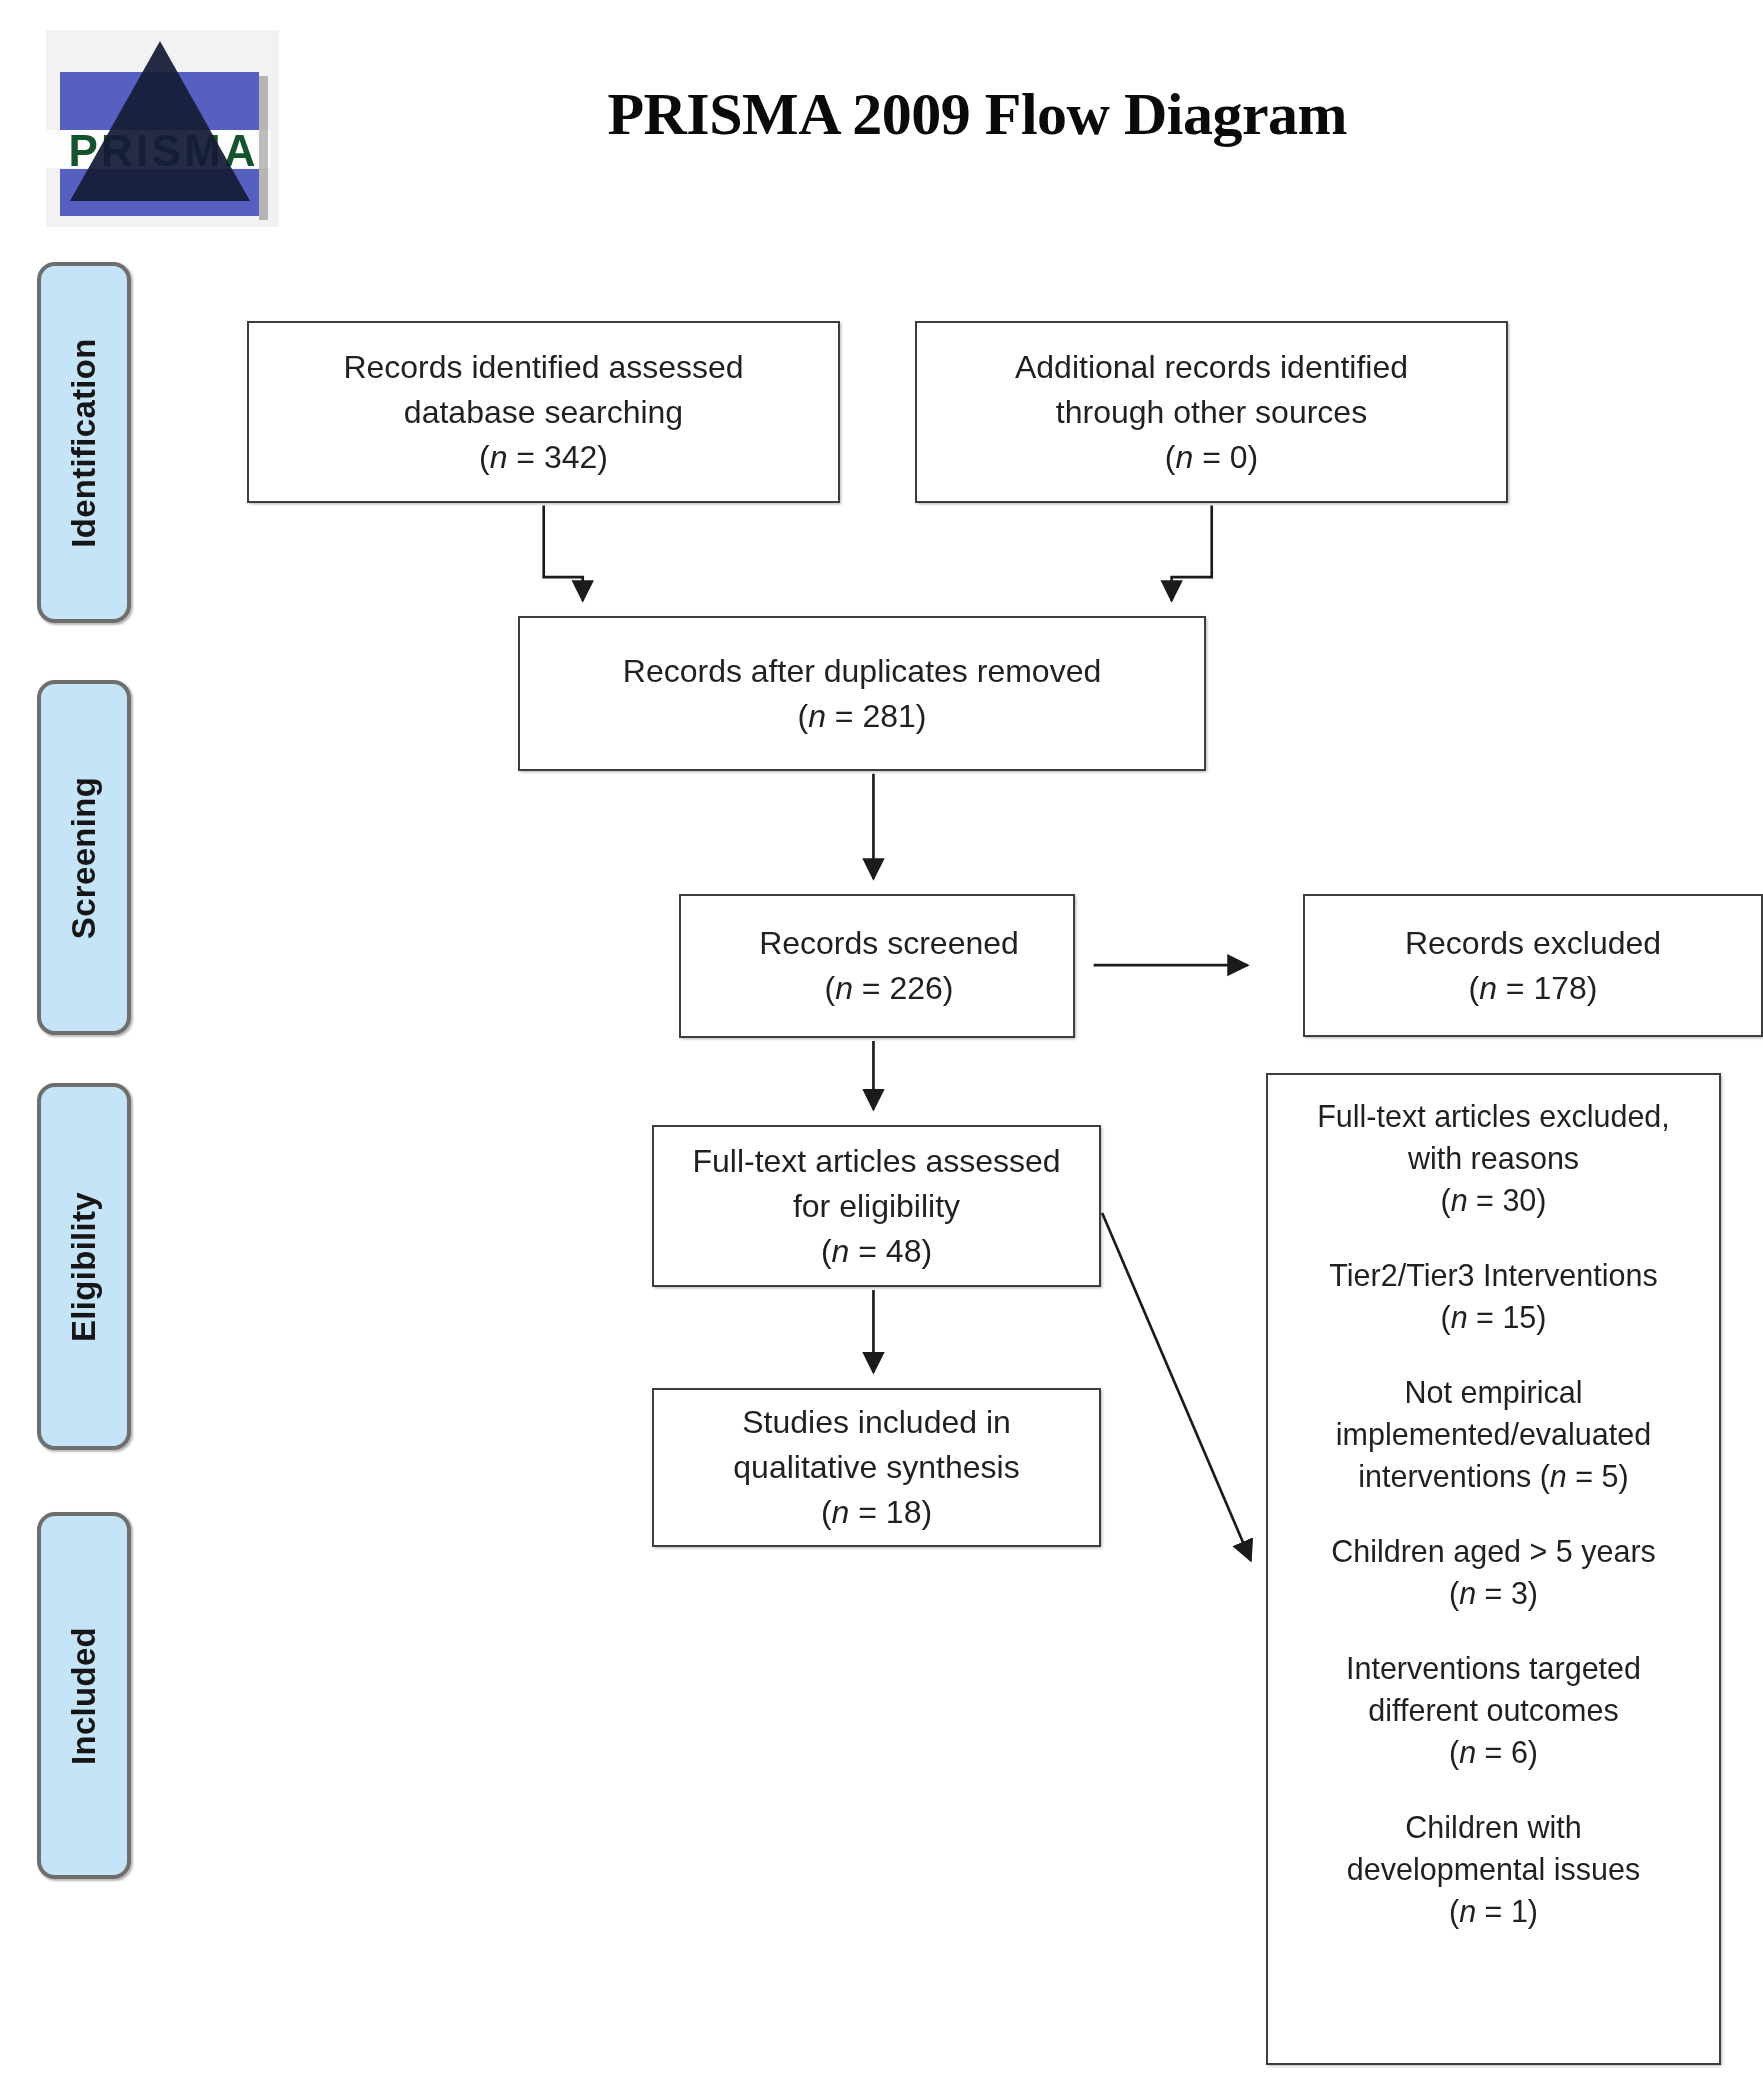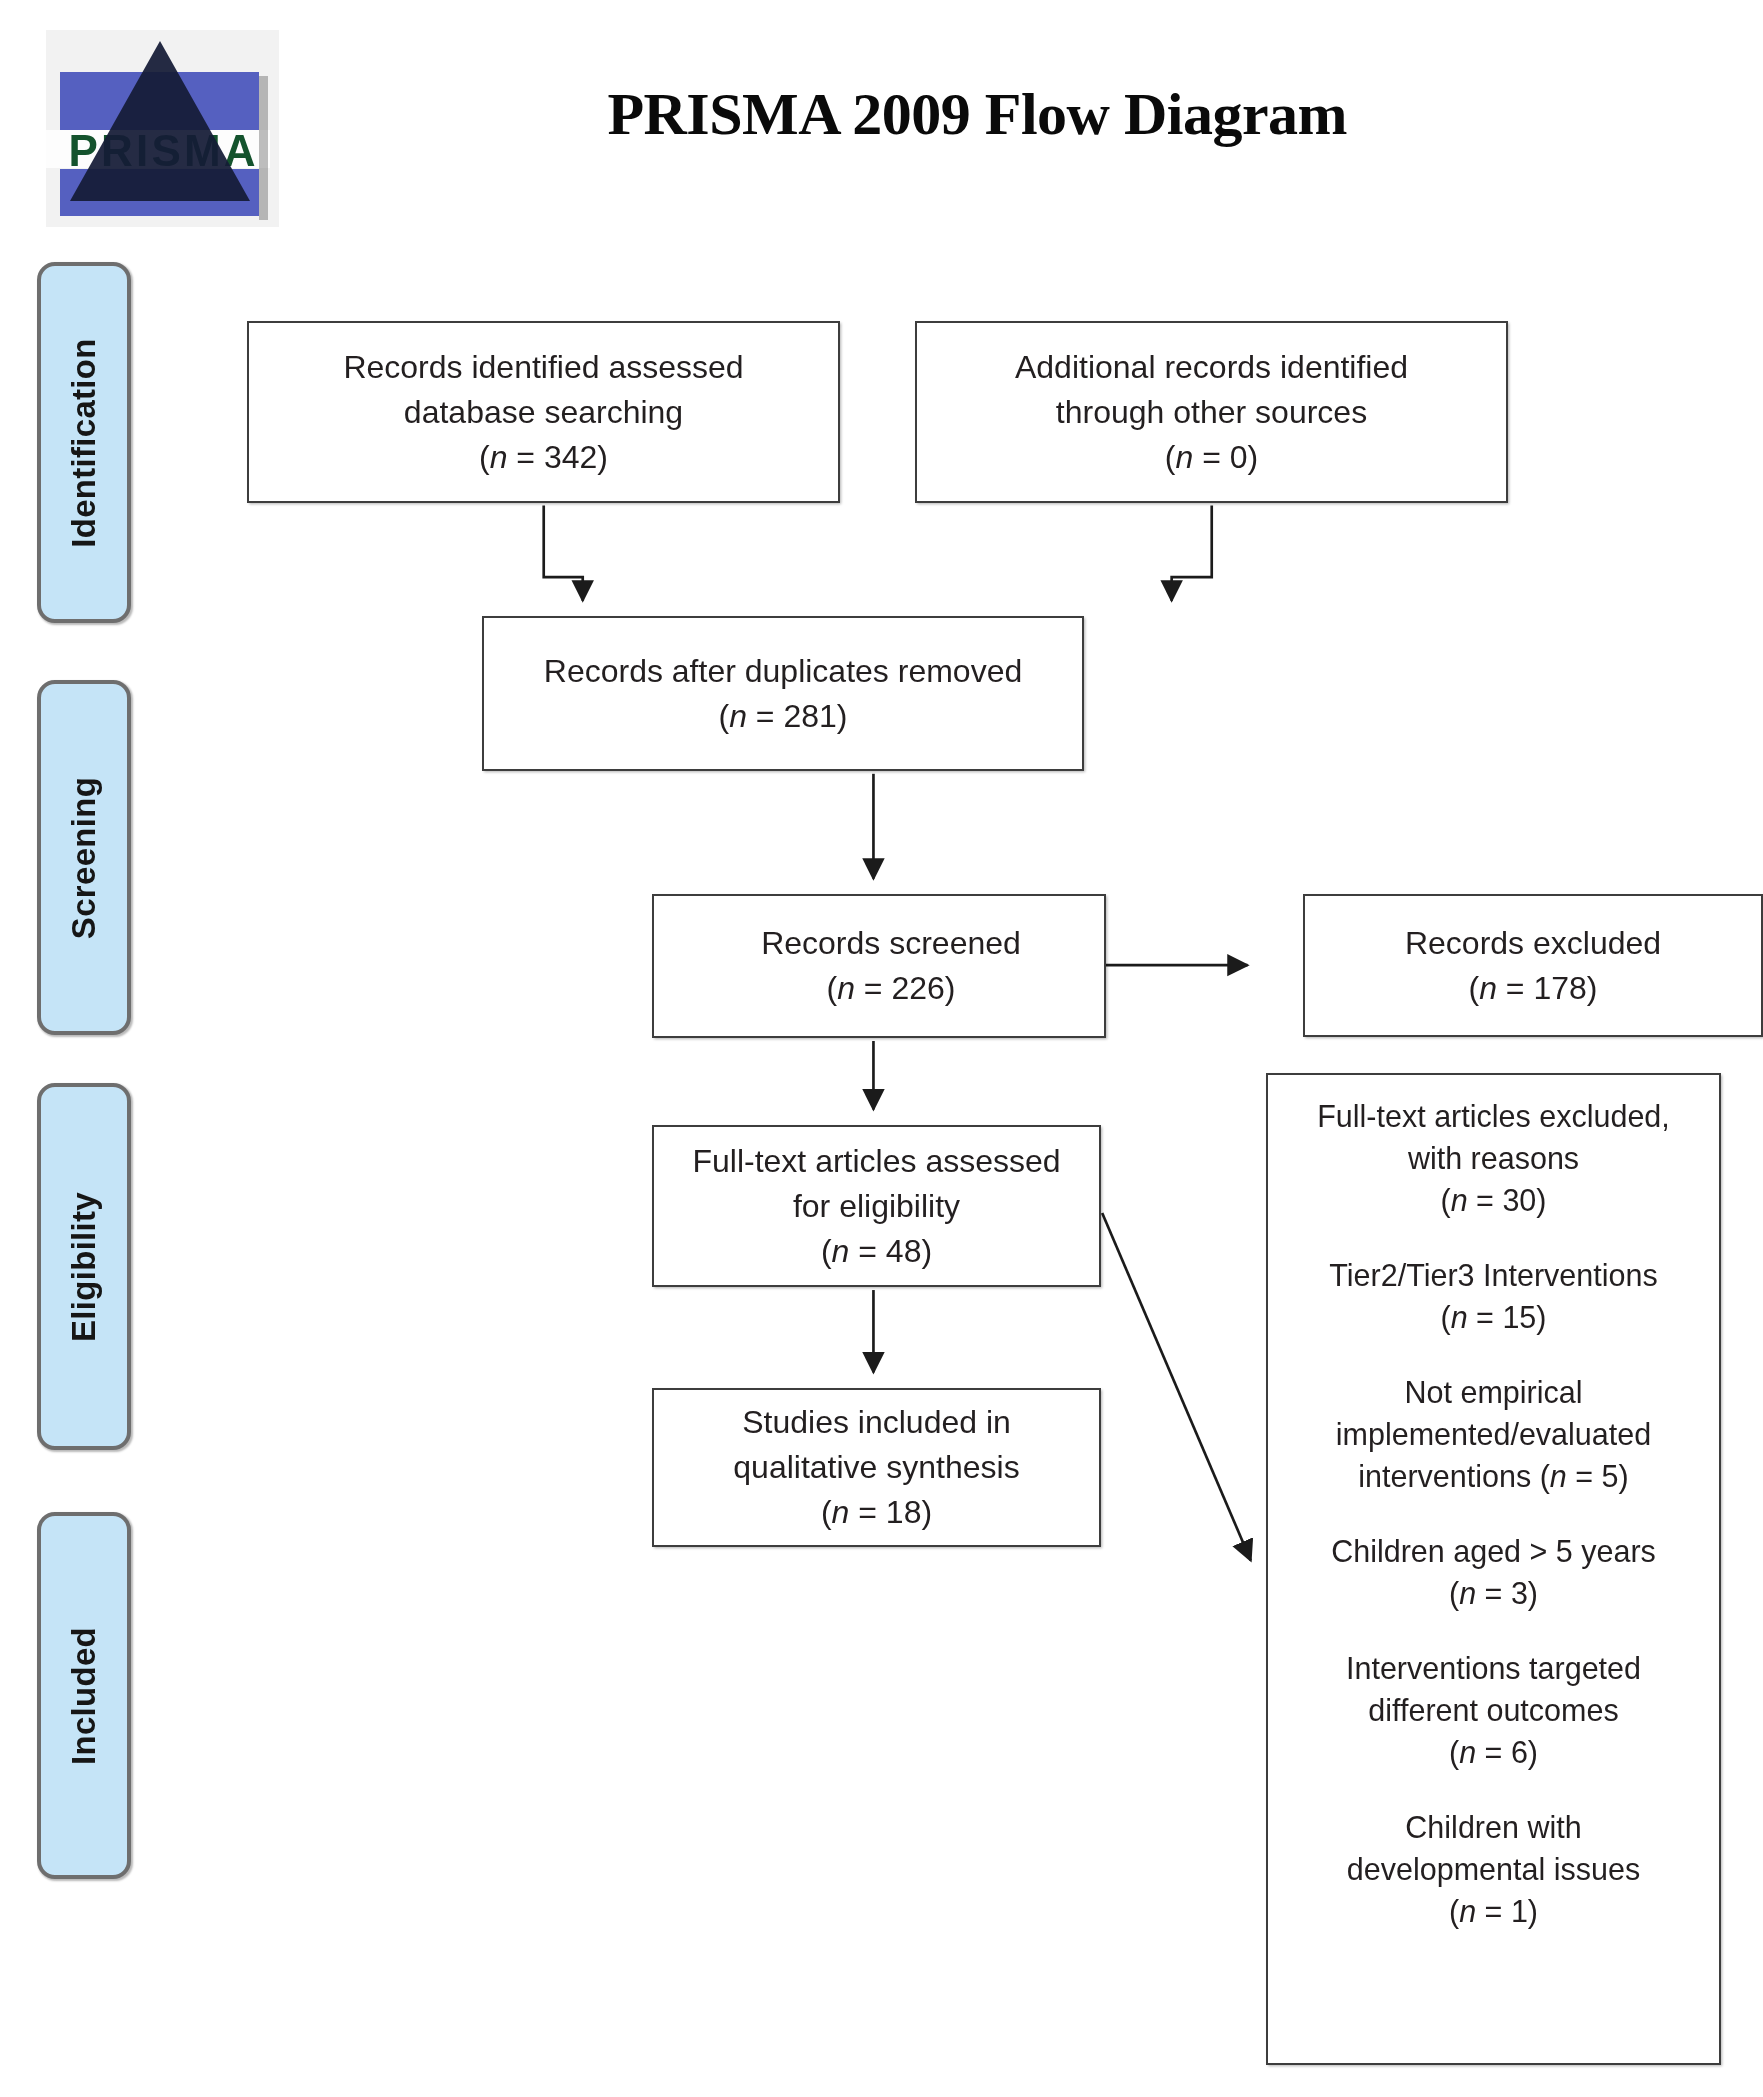--- a/index.html
+++ b/index.html
@@ -57,22 +57,22 @@
     box-sizing:border-box;
   }
   .flow-box .box-text{
     text-align:center;font-size:32px;line-height:45px;color:#231f20;
     padding:0 13px;font-weight:400;
   }
   .flow-box .box-text .nitalic{font-style:italic;}
 
   #box-db-search{left:247px;top:321px;width:593px;height:182px;}
   #box-other-sources{left:915px;top:321px;width:593px;height:182px;}
-  #box-duplicates{left:482px;top:616px;width:602px;height:155px;}
-  #box-screened{left:652px;top:894px;width:454px;height:144px;padding-left:24px;}
+  #box-duplicates{left:518px;top:616px;width:688px;height:155px;}
+  #box-screened{left:679px;top:894px;width:396px;height:144px;padding-left:24px;}
   #box-rec-excluded{left:1303px;top:894px;width:460px;height:143px;}
   #box-fulltext{left:652px;top:1125px;width:449px;height:162px;}
   #box-qualitative{left:652px;top:1388px;width:449px;height:159px;}
 
   #box-excluded-reasons{
     left:1266px;top:1073px;width:455px;height:992px;
     align-items:flex-start;
   }
   #box-excluded-reasons .box-text{
     width:100%;padding:20.3px 9.6px 0 9.6px;font-size:30.5px;line-height:42px;

